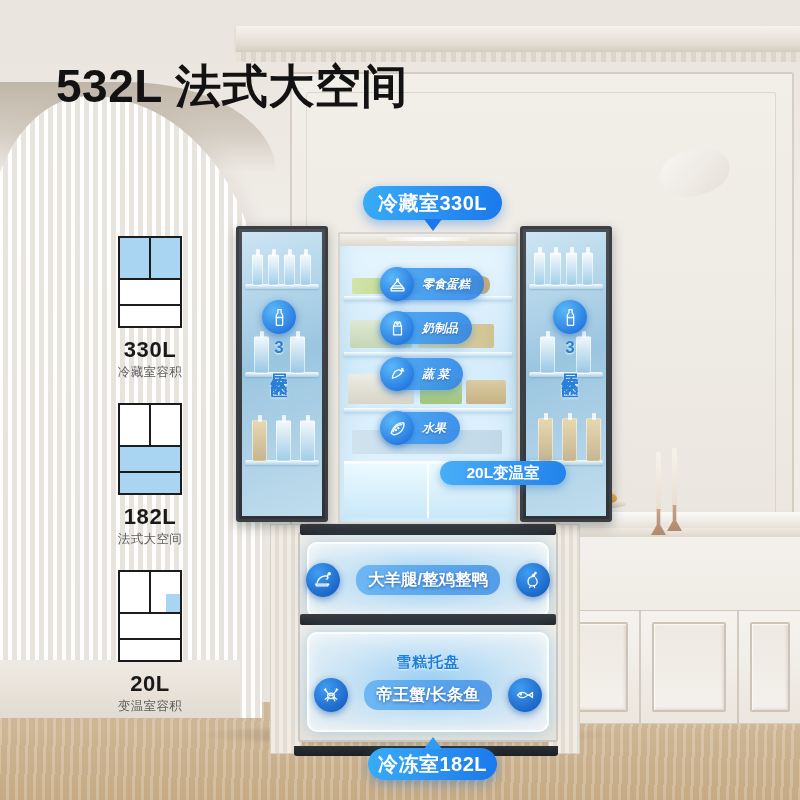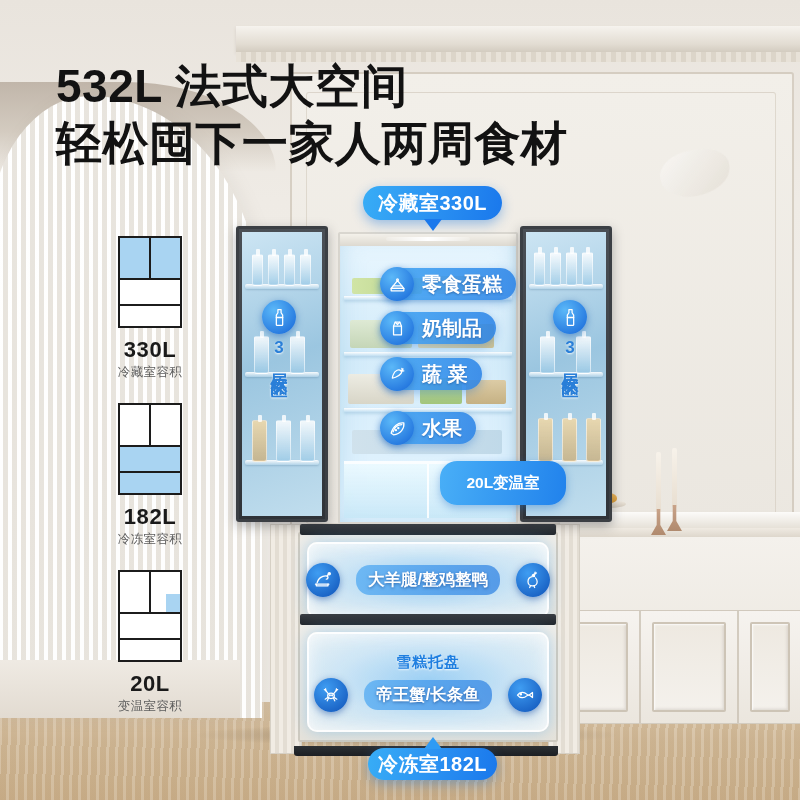--- a/index.html
+++ b/index.html
@@ -170,23 +170,23 @@
   .badge-top .tail{left:50%;margin-left:-9px;bottom:-11px;
     border-left:9px solid transparent;border-right:9px solid transparent;
     border-top:12px solid #1a78ec;}
   .badge-bot{left:368px;top:748px;width:129px;height:32px;font-size:20px;letter-spacing:.5px;}
   .badge-bot .tail{left:50%;margin-left:-9px;top:-11px;
     border-left:9px solid transparent;border-right:9px solid transparent;
     border-bottom:12px solid #2f9bf4;}
 
   
   .pill{position:absolute;z-index:41;display:flex;align-items:center;
-    border-radius:19px;color:#fff;font-weight:700;font-size:20px;
+    border-radius:19px;color:#fff;font-weight:700;font-size:12px;
     background:linear-gradient(100deg,rgba(72,170,245,.92),rgba(42,130,230,.88));
-    box-shadow:0 3px 10px rgba(30,110,200,.35);padding-right:14px;}
+    box-shadow:0 3px 10px rgba(30,110,200,.35);padding-right:14px;font-style:italic;}
   .pill .ic{width:34px;height:34px;border-radius:50%;flex:0 0 34px;margin:-1px 8px -1px -1px;
     background:radial-gradient(circle at 35% 30%,#5bb8f8,#1565d8);
     display:flex;align-items:center;justify-content:center;
     box-shadow:0 2px 6px rgba(20,90,180,.45);}
   .pill .ic svg{width:19px;height:19px;}
   .pill .tx{white-space:nowrap;text-shadow:0 1px 2px rgba(10,60,130,.45);}
 
   .pill-rowend{position:absolute;z-index:41;border-radius:17px;color:#fff;
     font-weight:700;font-size:15.5px;display:flex;align-items:center;justify-content:center;
     background:linear-gradient(100deg,#49aff7,#2182ec);
@@ -251,21 +251,20 @@
     <div class="candle" style="left:656px;top:452px;"></div>
     <div class="candle-base" style="left:651px;top:509px;"></div>
     <div class="candle" style="left:672px;top:448px;"></div>
     <div class="candle-base" style="left:667px;top:505px;"></div>
     <div class="plate"></div>
     <div class="fruit"></div>
   </div>
 
   <div class="headline">
     <div class="h-line num">532L 法式大空间</div>
-    <div class="h-line">轻松囤下一家人两周食材</div>
   </div>
 
   <div class="caps">
 
     <div class="cap">
       <div class="fridge-ico">
         <div class="fi-top">
             <div class="d l on"></div>
             <div class="d on"></div>
           </div>
@@ -279,21 +278,21 @@
     <div class="cap">
       <div class="fridge-ico">
         <div class="fi-top">
             <div class="d l"></div>
             <div class="d"></div>
           </div>
         <div class="fi-mid on"></div>
         <div class="fi-bot on"></div>
       </div>
       <div class="cap-num">182L</div>
-      <div class="cap-sub">冷冻室容积</div>
+      <div class="cap-sub">法式大空间</div>
     </div>
 
     <div class="cap">
       <div class="fridge-ico">
         <div class="fi-top">
             <div class="d l"></div>
             <div class="d" style="position:relative;">
               <span class="vt-strip"></span>
             </div>
           </div>
@@ -492,17 +491,17 @@
       <svg viewBox="0 0 24 24" fill="none" stroke="#fff" stroke-width="1.6" stroke-linecap="round" stroke-linejoin="round">
         <path d="M4 18C6 9 13 4 20 5c1 7-4 14-13 15z"></path>
         <path d="M6.5 16.2C8 10.5 12.5 7 17.5 7"></path>
         <circle cx="10" cy="14" r=".7" fill="#fff"></circle>
           <circle cx="13" cy="11.5" r=".7" fill="#fff"></circle>
       </svg>
     </div>
     <span class="tx">水果</span>
   </div>
 
-  <div class="pill-rowend" style="left:440px;top:461px;width:126px;height:44px;">
+  <div class="pill-rowend" style="left:440px;top:461px;width:126px;height:24px;">
     <span>20L变温室</span>
   </div>
 
 </div>
 
 </body></html>

